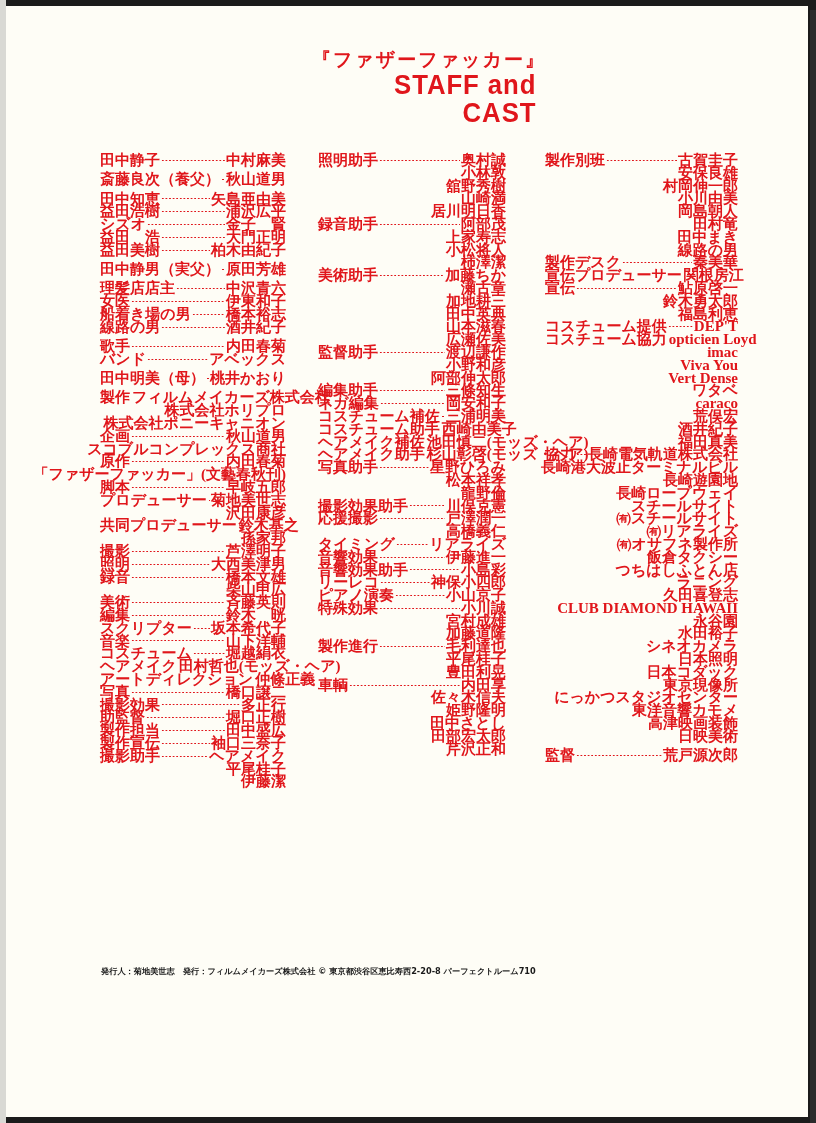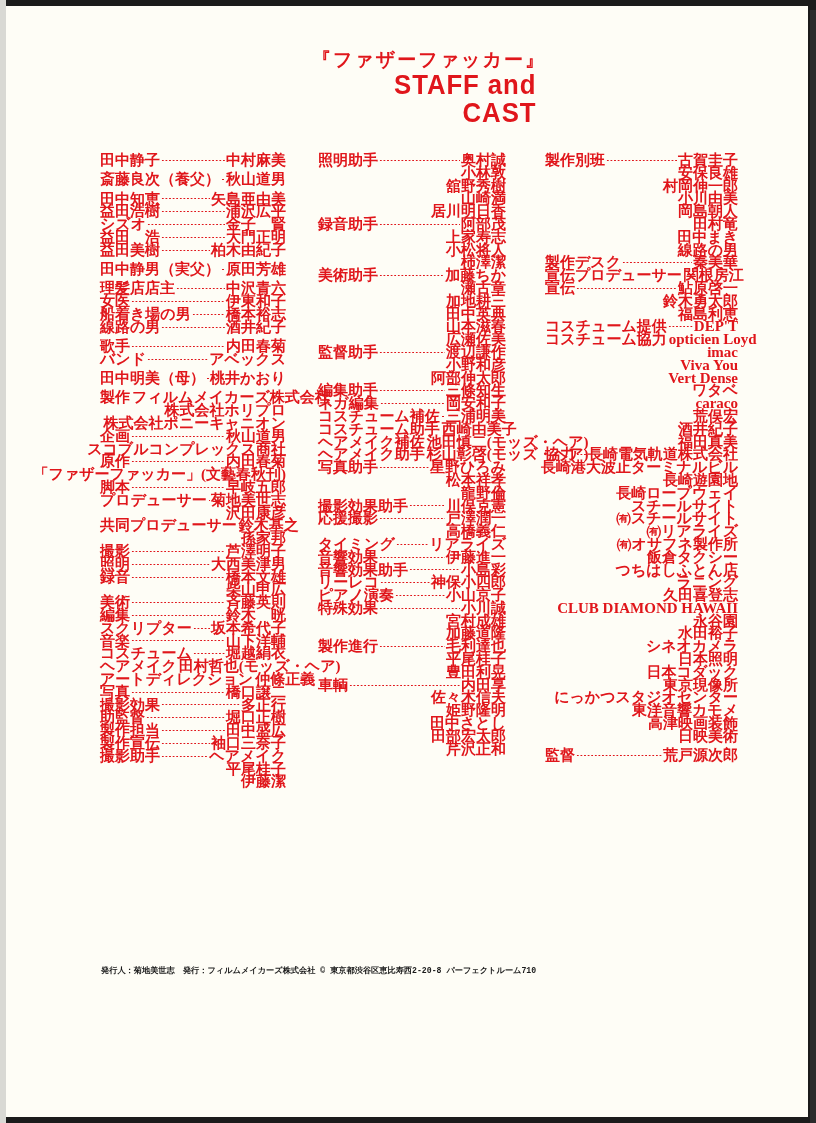--- a/index.html
+++ b/index.html
@@ -39,21 +39,21 @@
   .row .role { flex: 0 0 auto; }
   .row .dots {
     flex: 1 1 auto; margin: 0 1px; height: 3px; align-self: center;
     background-image: radial-gradient(circle, #e0161b 0.7px, transparent 0.9px);
     background-size: 3.6px 3px; background-repeat: repeat-x; background-position: left center;
   }
   .row .name { flex: 0 0 auto; text-align: right; }
   .row.cont { justify-content: flex-end; }
   .footer {
     position: absolute; left: 101px; top: 965px; color: #1a1a1a;
-    font-size: 8.2px; font-weight: bold; line-height: 12.8px; white-space: nowrap; font-family: Liberation Mono, monospace;
+    font-size: 8.2px; font-weight: bold; line-height: 12.8px; white-space: nowrap;
   }
 </style>
 </head>
 <body>
 
 <div class="page-left-edge"></div>
 <div class="page-right-edge"></div>
 
 <div class="page">
   <div class="title">

